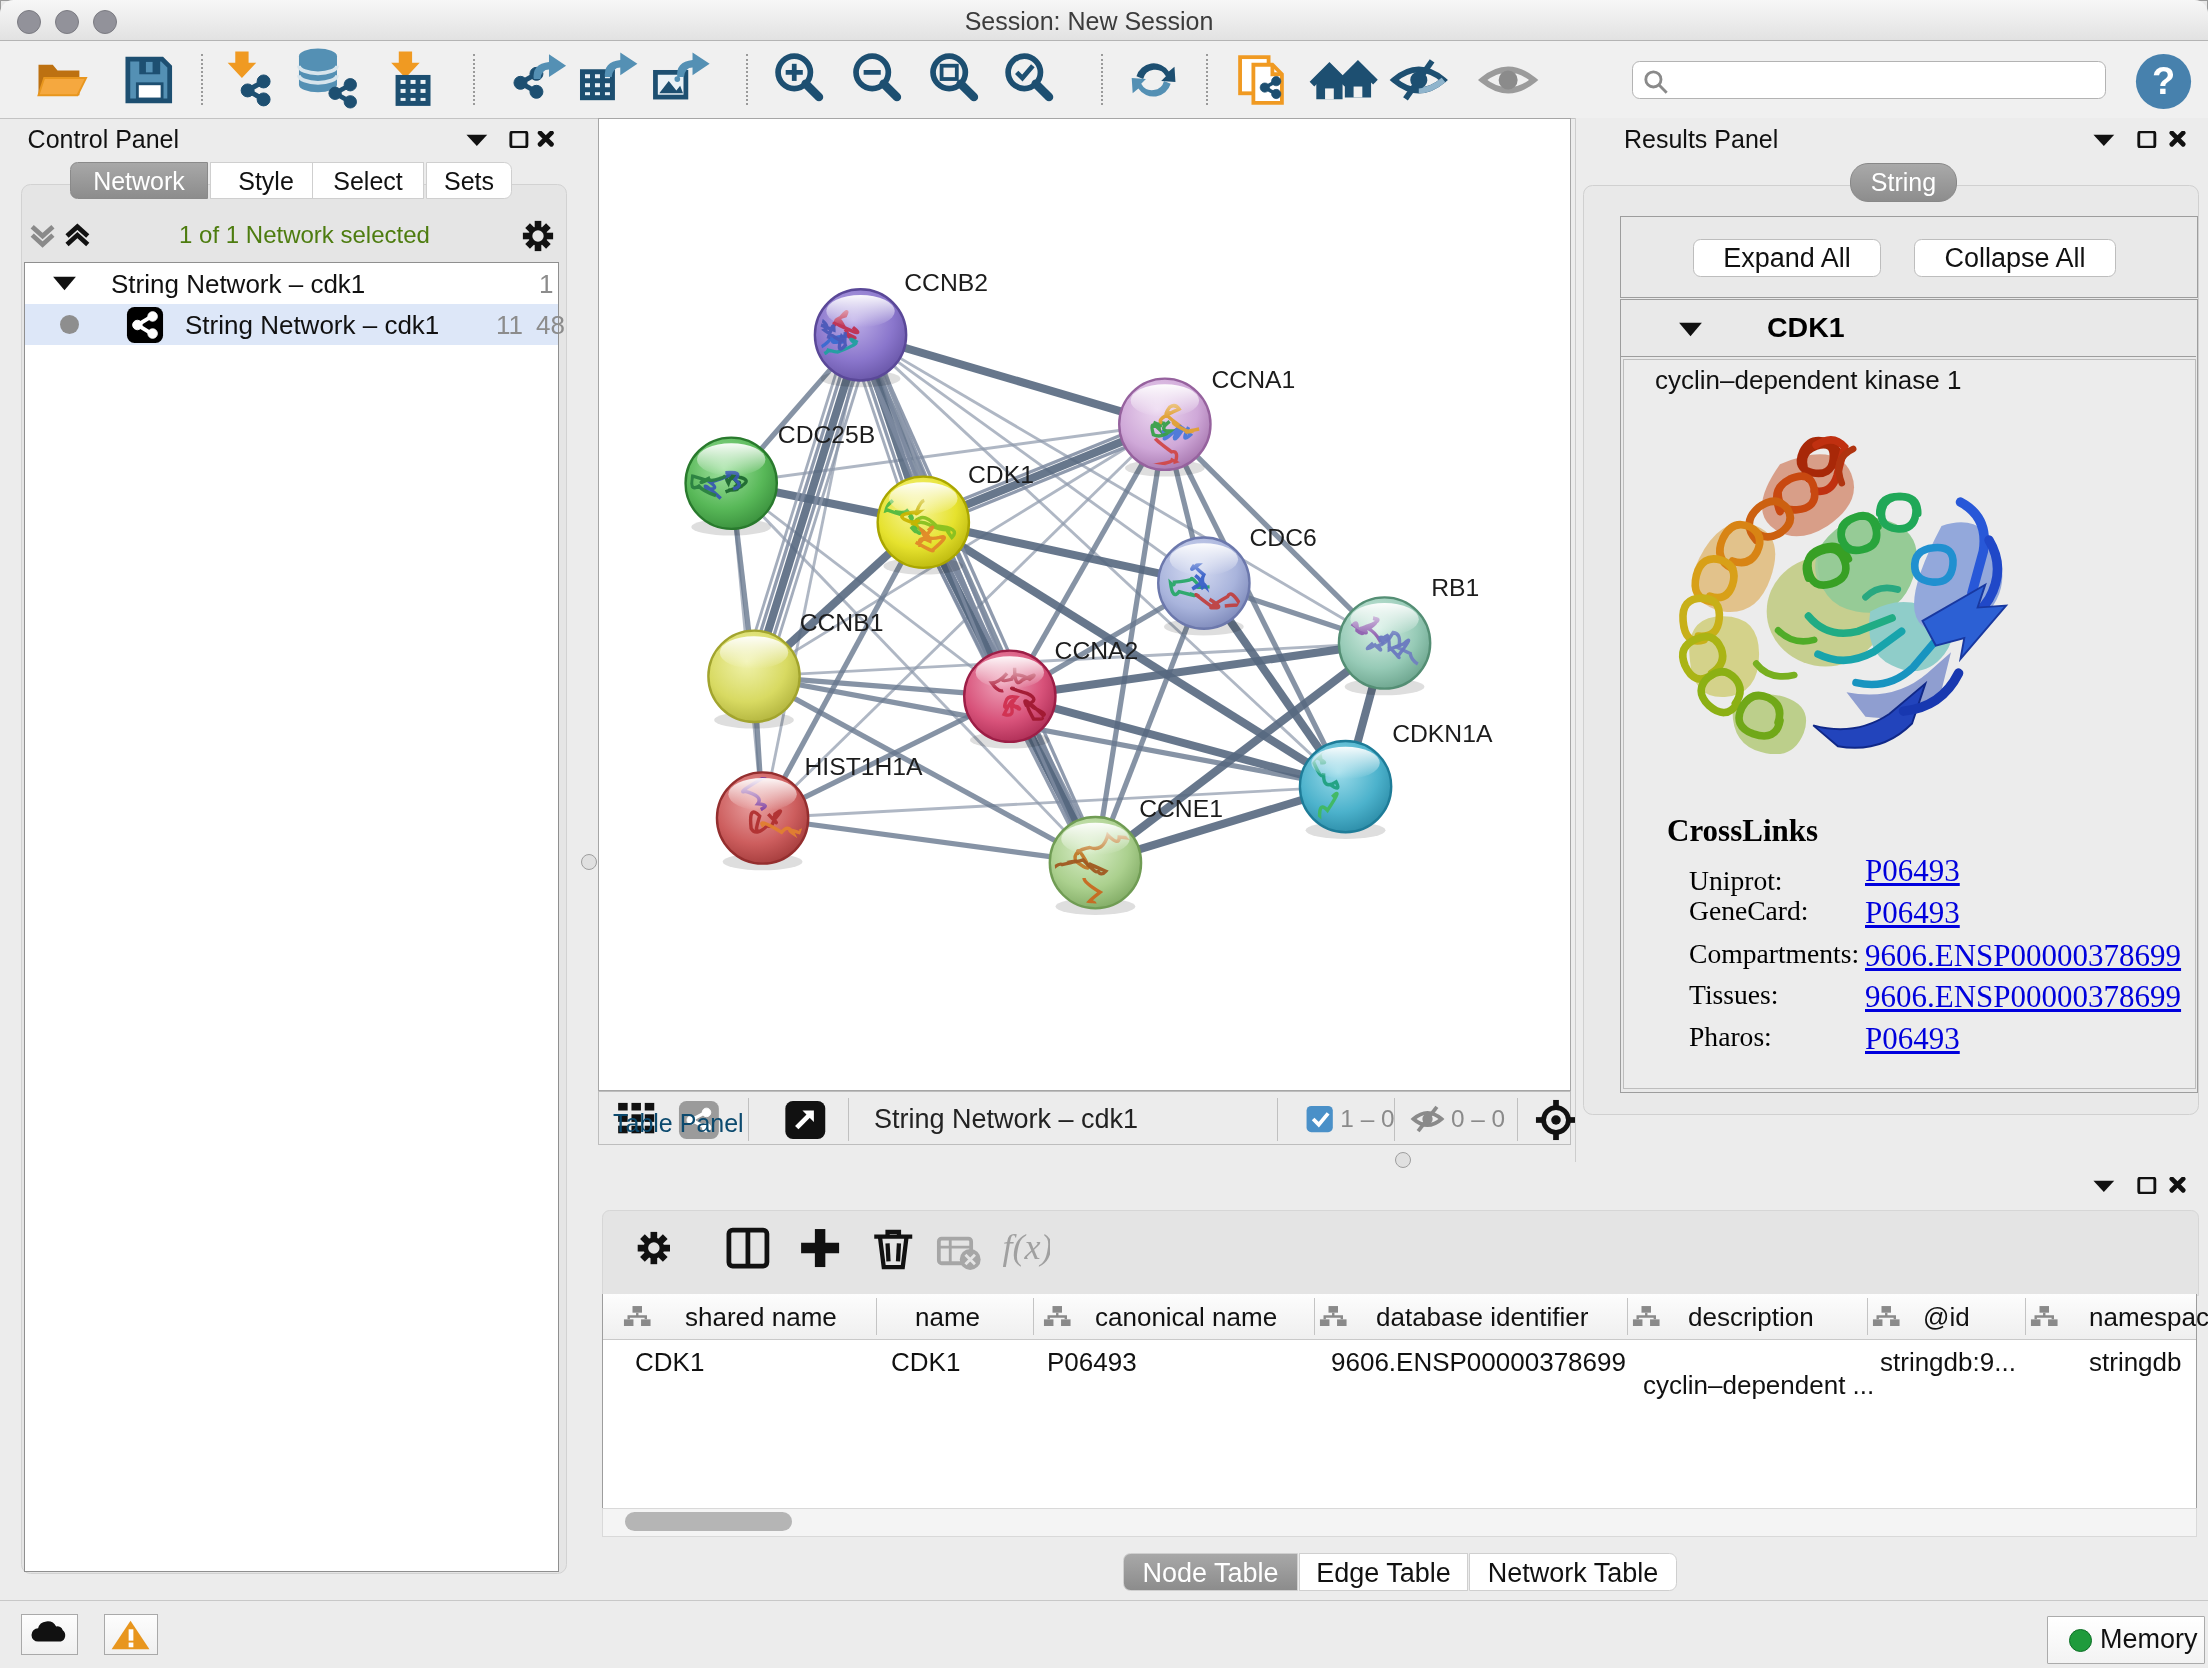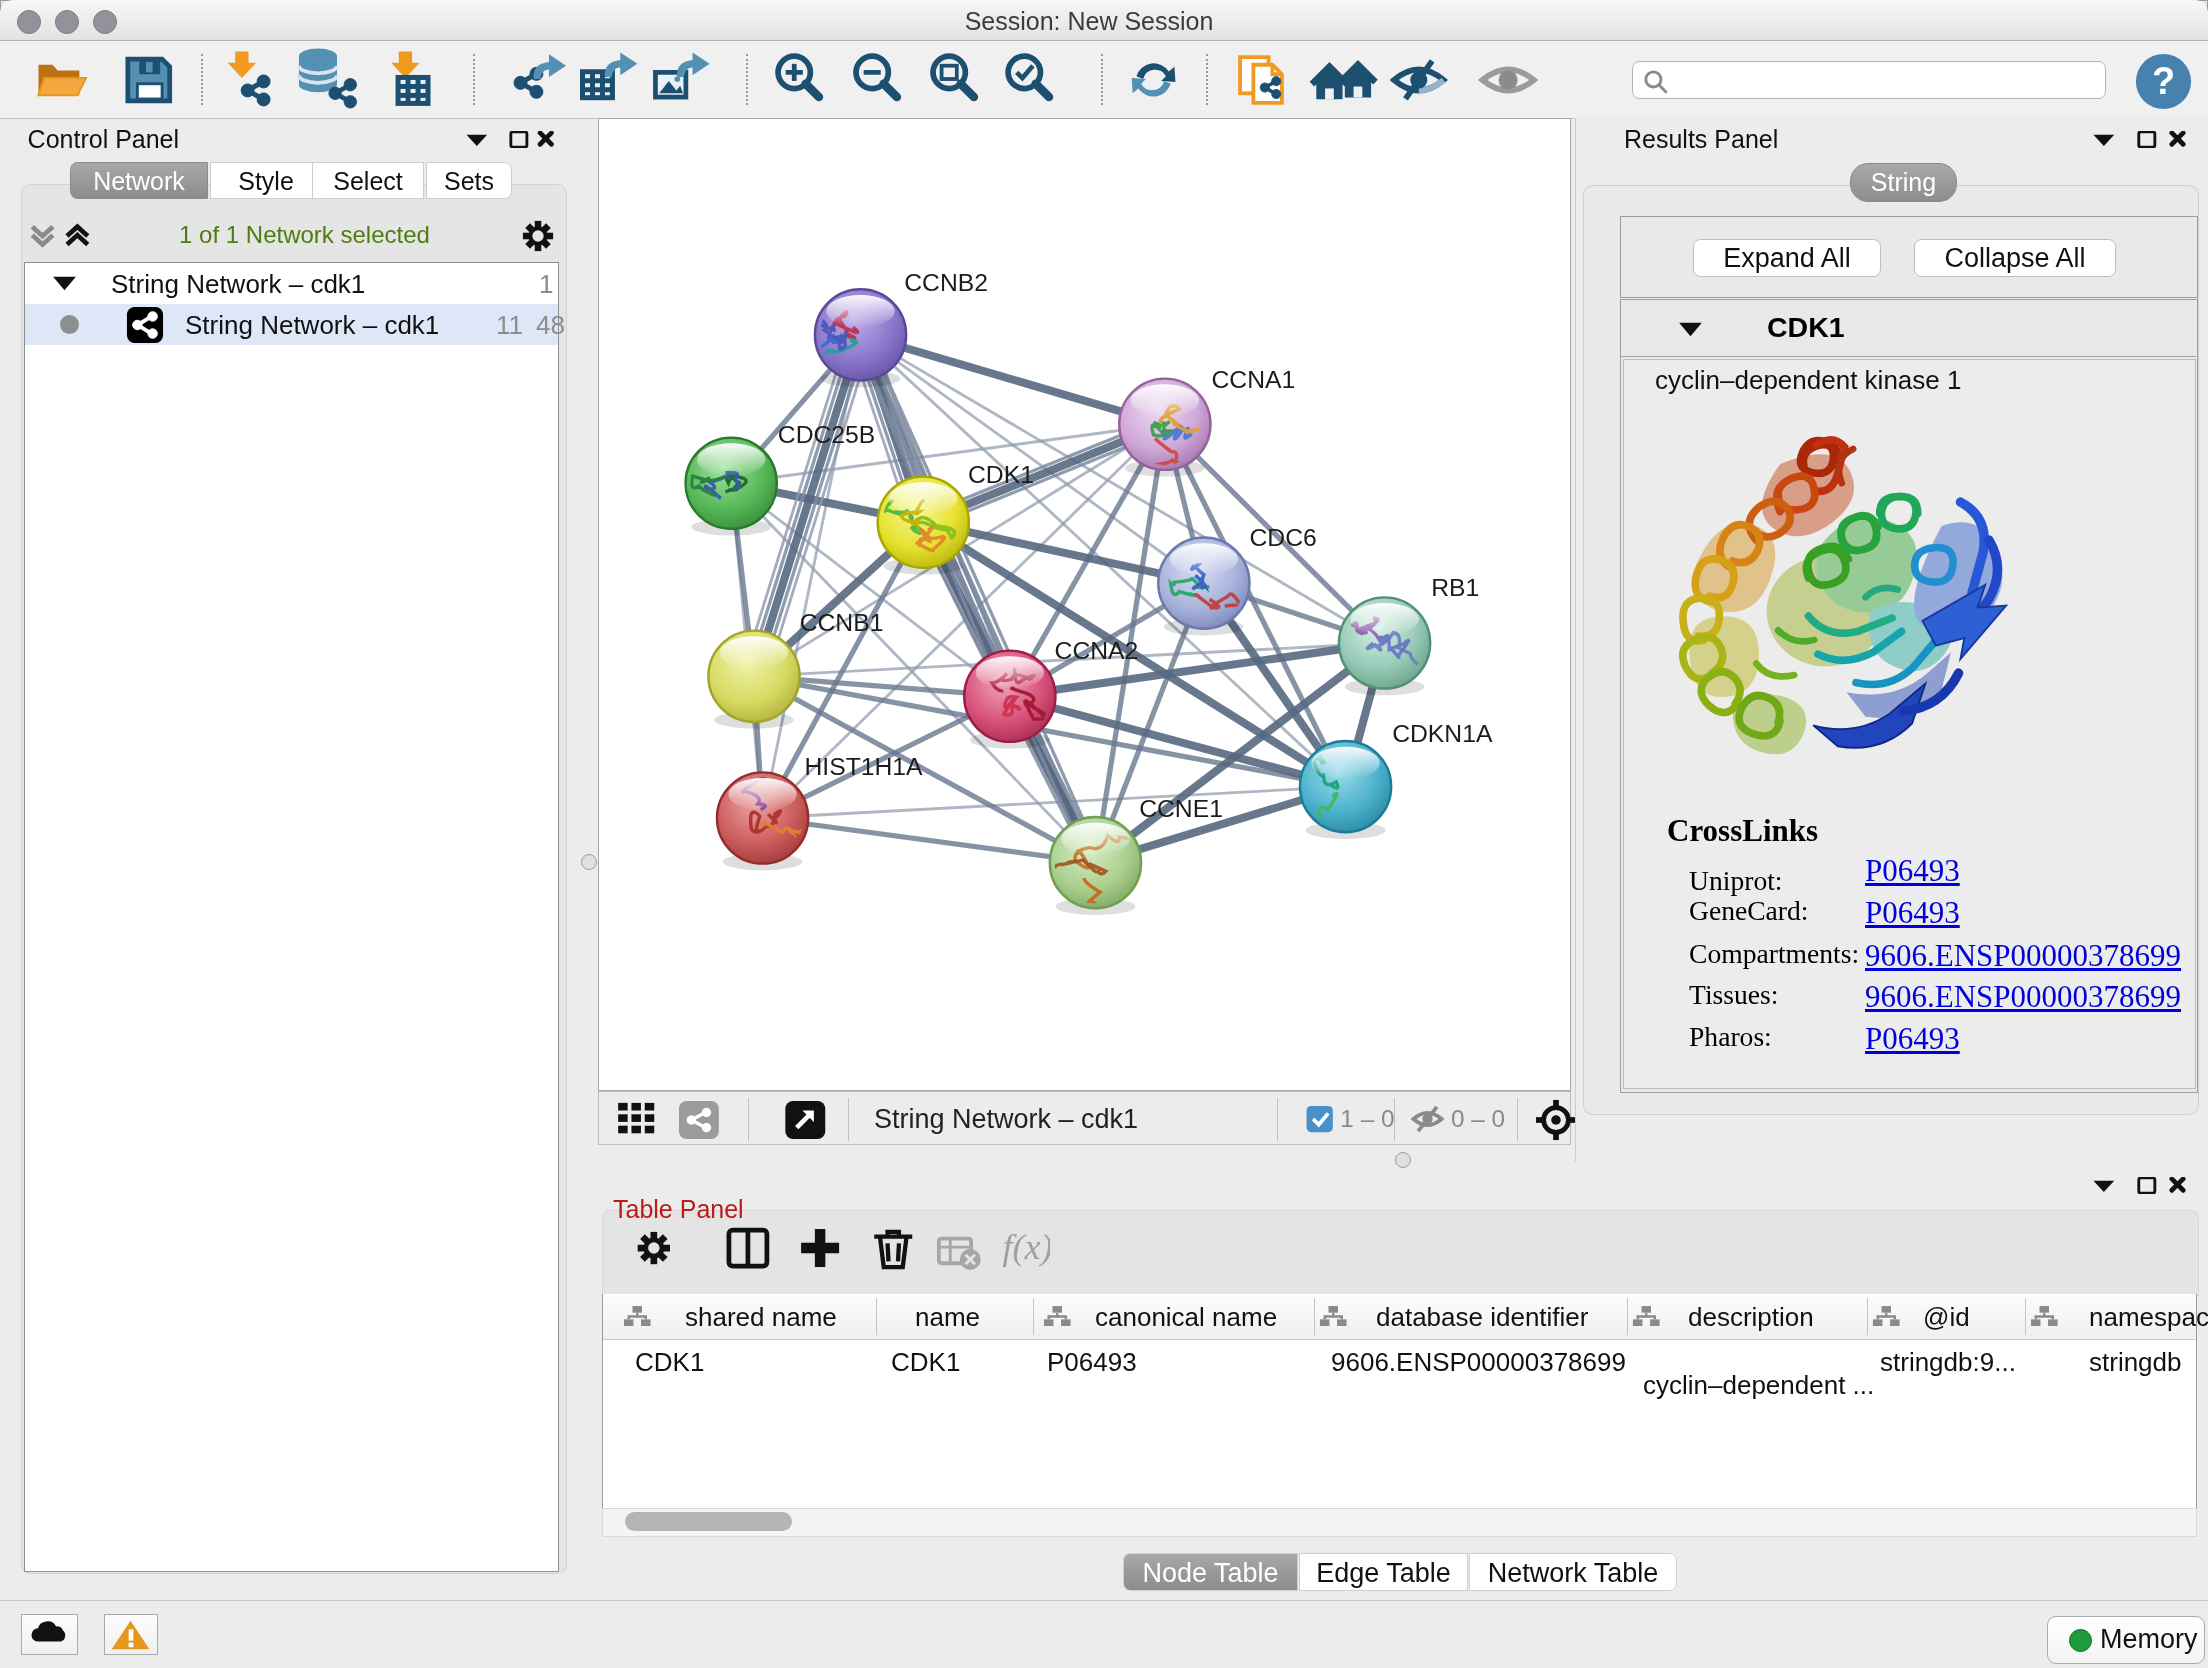--- a/index.html
+++ b/index.html
@@ -8,21 +8,21 @@
 #titlebar{left:0;top:0;width:2208px;height:40px;background:linear-gradient(#f7f7f7,#e2e2e2);border-bottom:1px solid #b4b4b4;border-radius:13.3px 13.3px 0 0;}
 .tl{position:absolute;top:9.5px;width:22px;height:22px;border-radius:50%;background:#92929a;border:1px solid #7b7b82;}
 #title{position:absolute;left:0;top:0;width:2178px;height:40px;line-height:42px;text-align:center;font-size:25px;color:#3c3c3c;}
 #toolbar{left:0;top:41px;width:2208px;height:77px;background:#f0f0f0;border-bottom:1px solid #c3c3c3;}
 .vsep{position:absolute;top:13.3px;height:51px;width:0;border-left:2.9px dotted #9a9a9a;}
 #searchbox{position:absolute;left:1632px;top:20px;width:472px;height:36px;background:#fff;border:1px solid #b3b3b3;border-radius:7.6px;}
 #searchbox svg{position:absolute;left:8.6px;top:5.7px;}
 #mainbg{left:0;top:118px;width:2208px;height:1482px;background:#ececec;}
 #statusbar{left:0;top:1600px;width:2208px;height:68px;background:#ececec;border-top:1px solid #c8c8c8;}
 .sbtn{position:absolute;top:1614px;height:39px;background:linear-gradient(#fdfdfd,#f0f0f0);border:1px solid #a9a9a9;}
-#membtn{position:absolute;left:2047px;top:1616px;width:156px;height:46px;background:linear-gradient(#ffffff,#f3f3f3);border:1px solid #ababab;border-radius:9px;font-size:27px;color:#111;}
+#membtn{position:absolute;left:2047px;top:1616px;width:156px;height:46px;background:linear-gradient(#ffffff,#f3f3f3);border:1px solid #ababab;border-radius:1px;font-size:27px;color:#111;}
 #membtn .dot{position:absolute;left:21px;top:12.4px;width:21px;height:21px;border-radius:50%;background:#1f9b3c;border:1px solid #0e7027;}
 #membtn .mt{position:absolute;left:52px;top:6.7px;}
 
 #cp-title{left:27.6px;top:125px;font-size:25px;color:#111;}
 #cp-inner{left:21px;top:184px;width:544px;height:1388px;background:#e5e5e5;border:1px solid #d2d2d2;border-radius:9.5px;}
 .tab{position:absolute;top:0;height:37px;line-height:37px;text-align:center;font-size:25px;background:#fff;color:#111;border:1px solid #cfcfcf;box-sizing:border-box;}
 .tabsel{background:linear-gradient(#a8a8a8,#8c8c8c);color:#fff;border:1px solid #8a8a8a;}
 #cp-hdr{left:28.5px;top:217px;width:529px;height:40px;font-size:24px;color:#4d7c0f;}
 #cp-list{left:24px;top:262px;width:535px;height:1310px;background:#fff;border:1px solid #8f8f8f;box-sizing:border-box;}
 .trow{position:absolute;left:0;width:533px;height:41px;font-size:26px;color:#111;}
@@ -41,21 +41,21 @@
 #rp-box1{left:1620px;top:216px;width:576px;height:80px;background:#e9e9e9;border:1px solid #9d9d9d;}
 .rbtn{position:absolute;top:239px;height:36px;background:#fff;border:1px solid #bdbdbd;border-radius:7.6px;font-size:27px;color:#111;text-align:center;line-height:36px;}
 #rp-box2{left:1620px;top:299px;width:576px;height:792px;background:#e9e9e9;border:1px solid #9d9d9d;}
 #rp-cdkhdr{left:1620px;top:299px;width:576px;height:58px;border-bottom:1px solid #9d9d9d;box-sizing:border-box;}
 #rp-content{left:1623px;top:359px;width:571px;height:728px;background:#ececec;border:1px solid #bdbdbd;}
 #cdk-desc{left:1655px;top:365px;font-size:26px;color:#111;}
 #crosslinks{left:1667px;top:813px;font-size:31px;font-weight:bold;color:#000;font-family:"Liberation Serif",serif;}
 .cl-label{position:absolute;left:1689px;font-size:27.6px;color:#000;font-family:"Liberation Serif",serif;}
 .cl-link{position:absolute;left:1865px;font-size:31px;color:#0000dd;text-decoration:underline;font-family:"Liberation Serif",serif;}
 
-#tp-title{left:613px;top:1195px;font-size:25px;color:#b91c1c;}
+#tp-title{left:613px;top:1109px;font-size:25px;color:#0c4a6e;}
 #tp-toolbox{left:602px;top:1210px;width:1595px;height:84px;background:#e4e4e4;border:1px solid #d6d6d6;border-radius:7.6px 7.6px 0 0;}
 #tp-table{left:602px;top:1294px;width:1595px;height:243px;background:#fff;border:1px solid #9d9d9d;box-sizing:border-box;}
 #tp-scroll{left:602px;top:1508px;width:1595px;height:28.5px;background:#f4f4f4;border:1px solid #d9d9d9;box-sizing:border-box;}
 #tp-thumb{left:625px;top:1512px;width:167px;height:19px;background:#b5b5b5;border-radius:9.5px;}
 #tp-hdr{left:603px;top:1294px;width:1593px;height:45px;background:linear-gradient(#fdfdfd,#efefef);border-bottom:1px solid #c9c9c9;}
 .th{position:absolute;top:0;height:44px;font-size:26px;color:#111;}
 .thsep{position:absolute;top:3.8px;height:37px;width:0;border-left:1px solid #c4c4c4;}
 .td{position:absolute;top:1347px;font-size:26px;color:#111;}
 .btab{position:absolute;top:1553px;height:38px;line-height:38px;text-align:center;font-size:27px;background:#fff;color:#111;border:1px solid #cfcfcf;box-sizing:border-box;}
 .btabsel{background:linear-gradient(#a8a8a8,#8c8c8c);color:#fff;}

